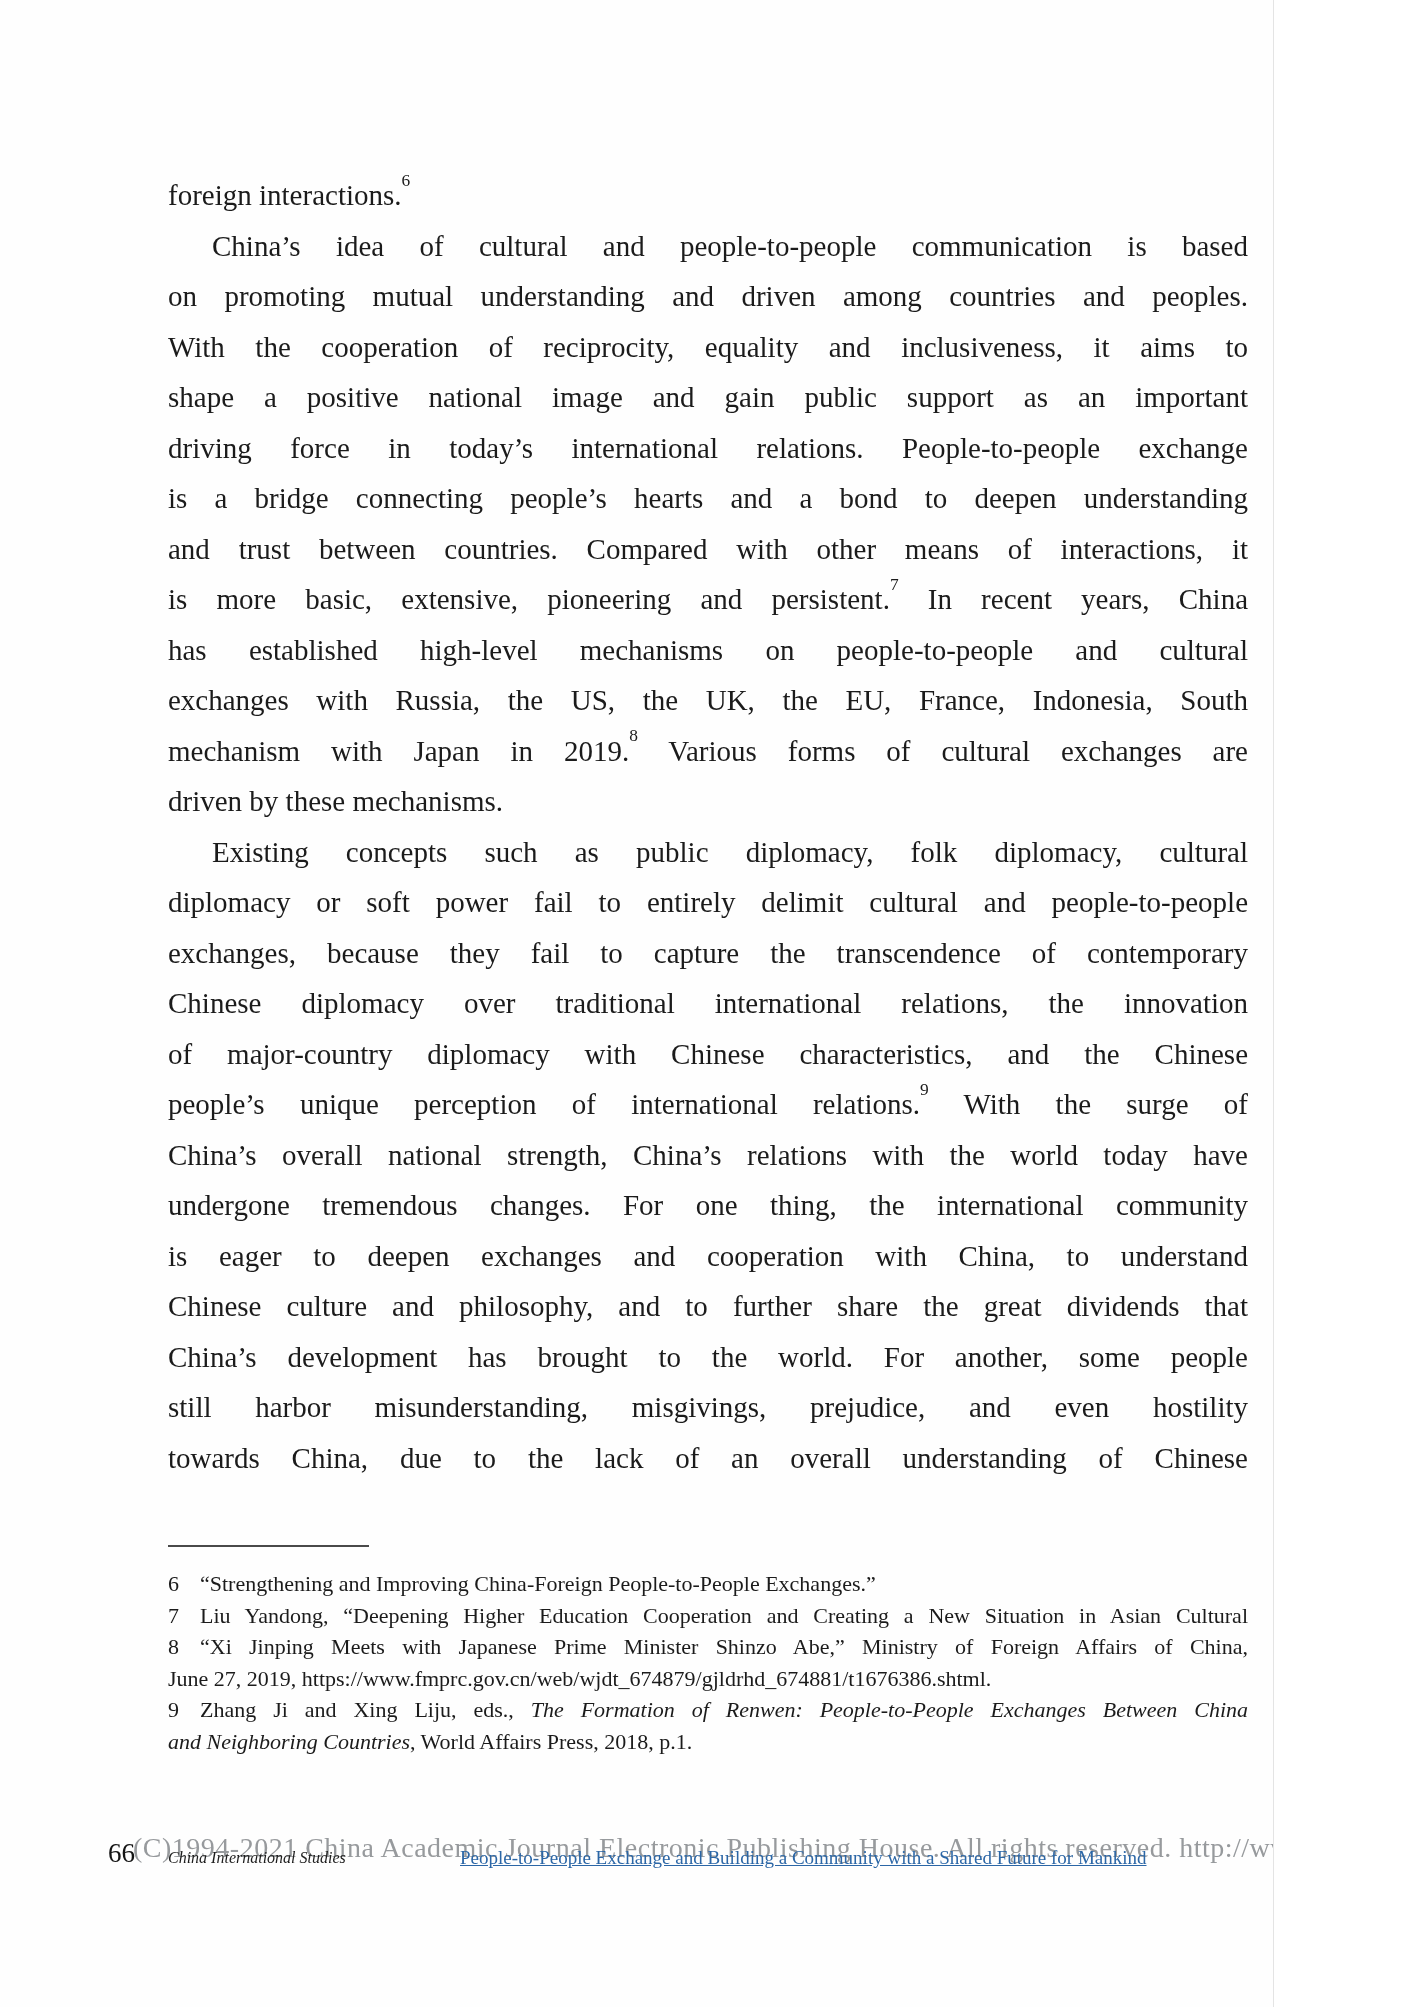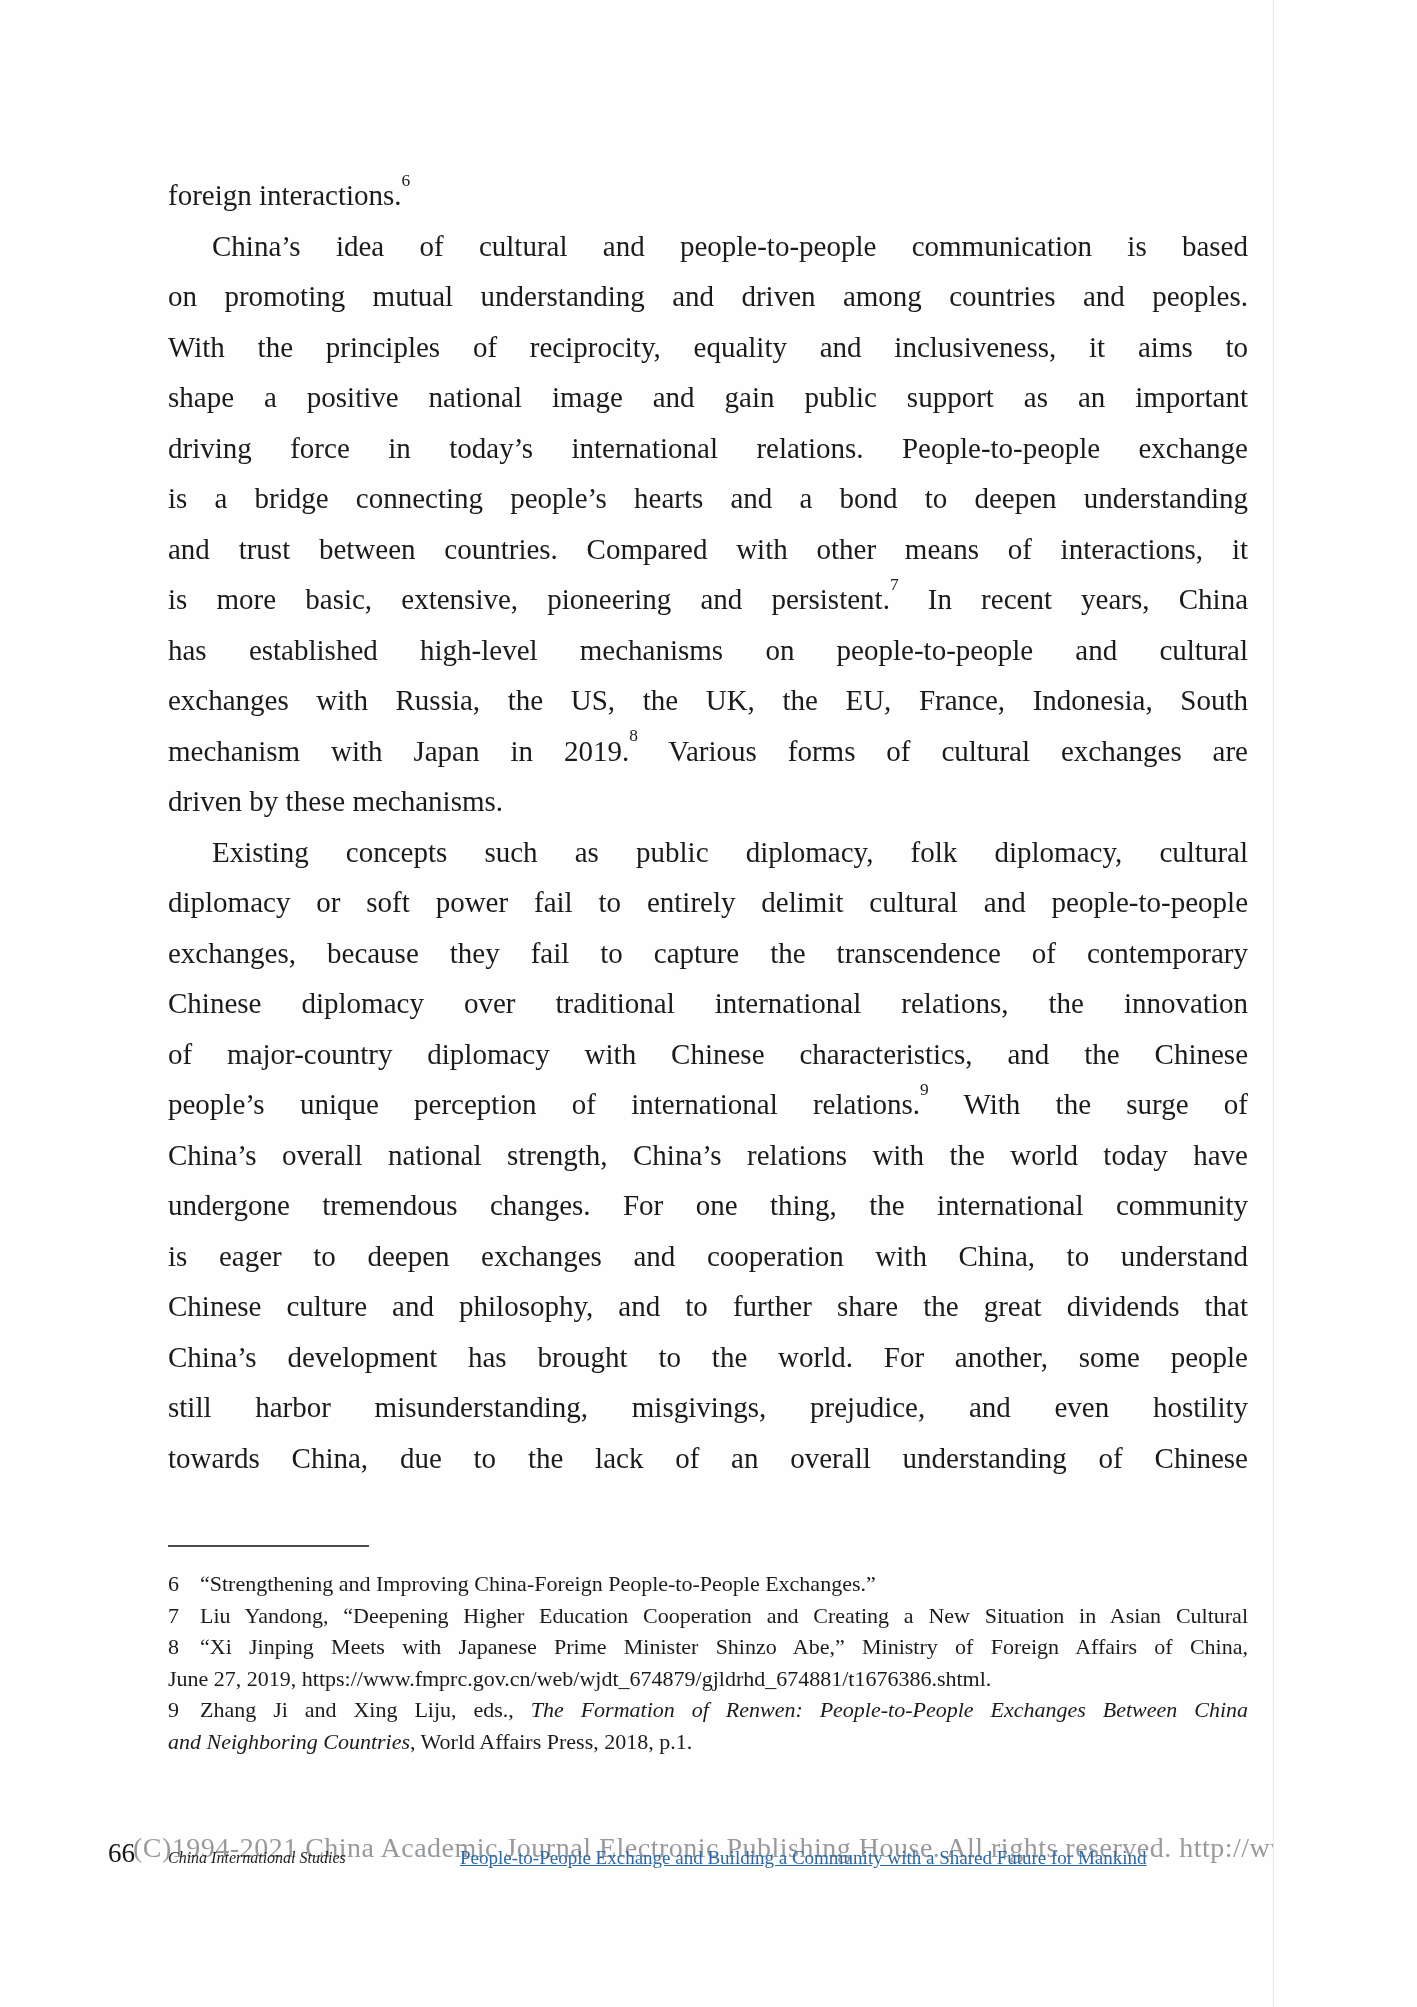--- a/index.html
+++ b/index.html
@@ -55,21 +55,21 @@
 
 <div class="page">
 
   <div class="article-body">
       <div class="paragraph">
         <div class="line last"><span>foreign interactions.</span><sup>6</sup></div>
       </div>
       <div class="paragraph">
         <div class="line indent"><span>China’s idea of cultural and people-to-people communication is based</span></div>
         <div class="line"><span>on promoting mutual understanding and driven among countries and peoples.</span></div>
-        <div class="line"><span>With the principles of reciprocity, equality and inclusiveness, it aims to</span></div>
+        <div class="line"><span>With the cooperation of reciprocity, equality and inclusiveness, it aims to</span></div>
         <div class="line"><span>shape a positive national image and gain public support as an important</span></div>
         <div class="line"><span>driving force in today’s international relations. People-to-people exchange</span></div>
         <div class="line"><span>is a bridge connecting people’s hearts and a bond to deepen understanding</span></div>
         <div class="line"><span>and trust between countries. Compared with other means of interactions, it</span></div>
         <div class="line"><span>is more basic, extensive, pioneering and persistent.</span><sup>7</sup><span> In recent years, China</span></div>
         <div class="line"><span>has established high-level mechanisms on people-to-people and cultural</span></div>
         <div class="line"><span>exchanges with Russia, the US, the UK, the EU, France, Indonesia, South</span></div>
         <div class="line"><span>mechanism with Japan in 2019.</span><sup>8</sup><span> Various forms of cultural exchanges are</span></div>
         <div class="line last"><span>driven by these mechanisms.</span></div>
       </div>

